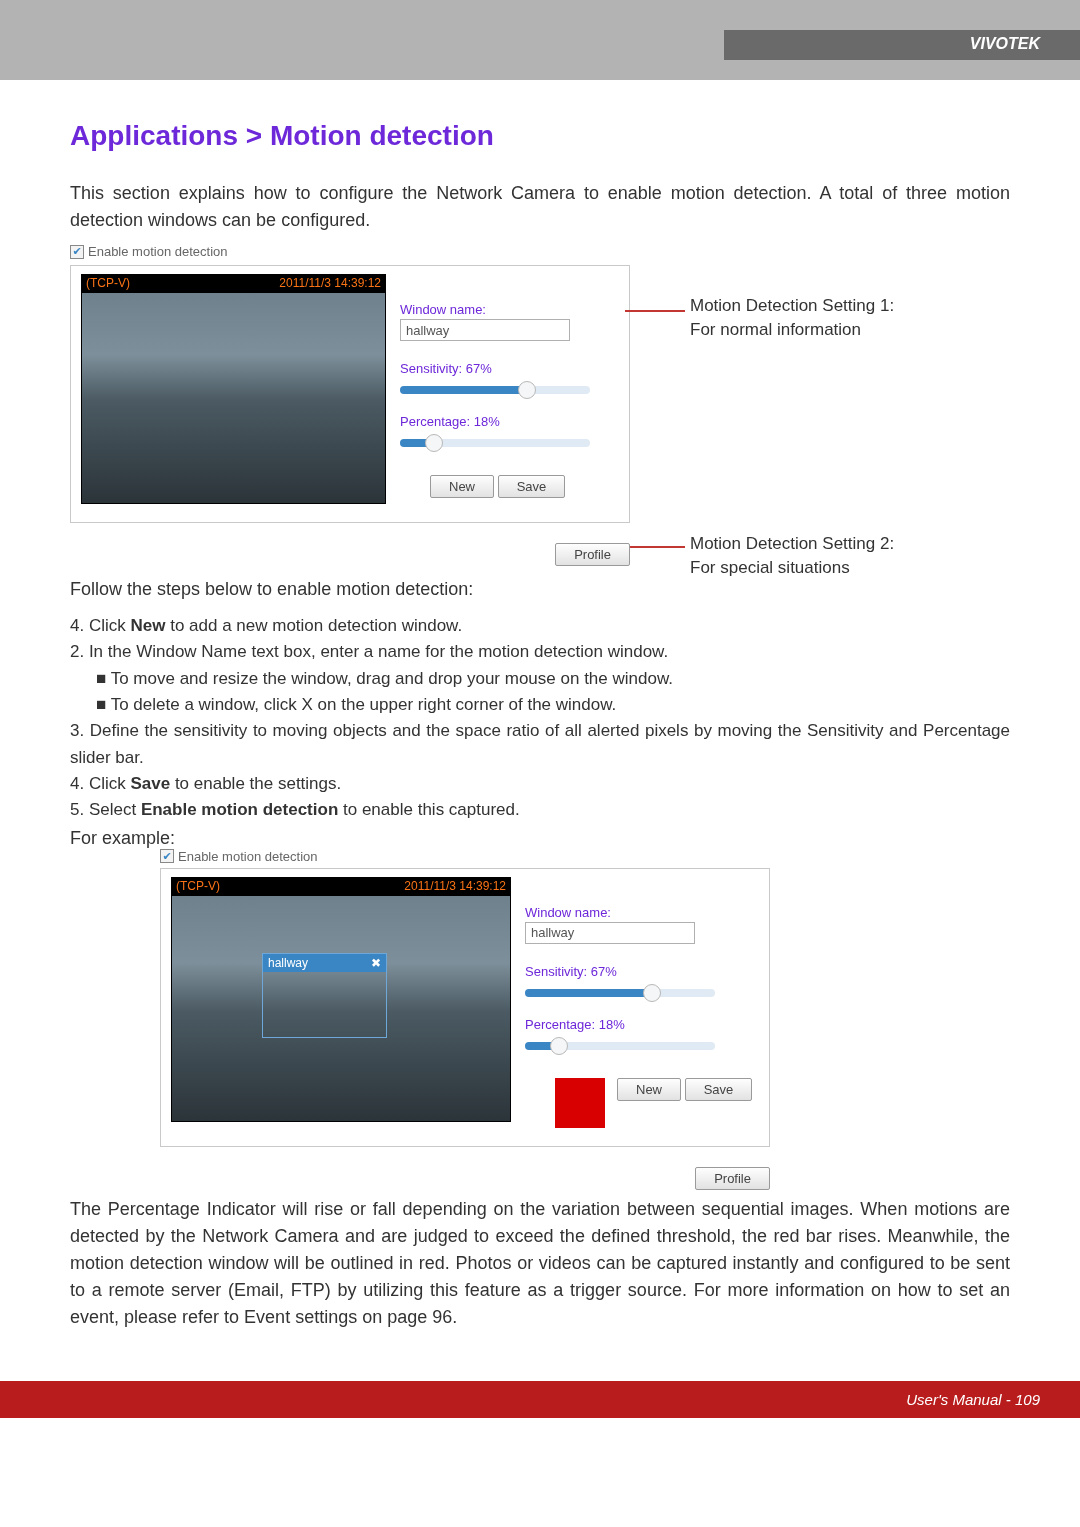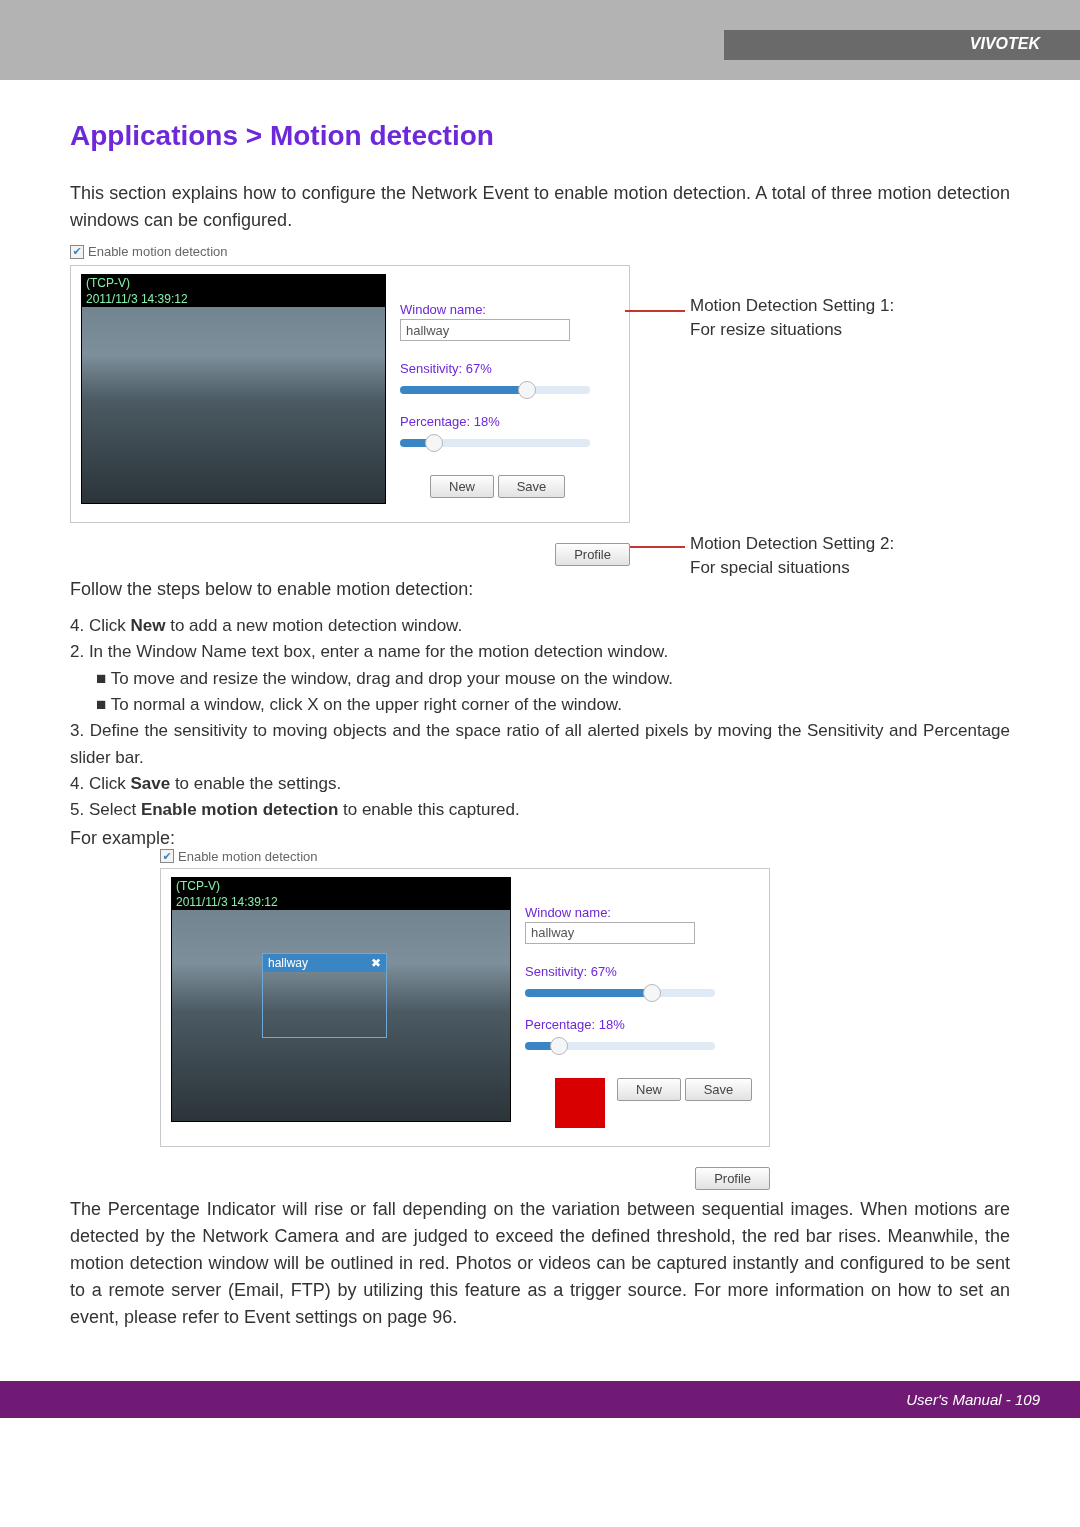--- a/index.html
+++ b/index.html
@@ -80,28 +80,27 @@
   .video {
     width: 305px;
     height: 230px;
     background: linear-gradient(180deg,#6b7d88 0%, #7d8f9a 35%, #4b5a63 55%, #2b3439 100%);
     position: relative;
     border: 1px solid #000;
   }
   .video .titlebar {
     position: absolute;
     top: 0; left: 0; right: 0;
-    height: 32px;
+    height: 18px;
     background: #000;
-    color: #86efac;
+    color: #f97316;
     font-size: 12px;
     display: flex;
     justify-content: space-between;
     padding: 1px 4px;
-    flex-direction: column;
   }
   .mdwin {
     position: absolute;
     border: 1px solid #6ea8d8;
     left: 90px; top: 75px; width: 125px; height: 85px;
   }
   .mdwin-head {
     height: 18px;
     background: #3a86c4;
     color: #fff;
@@ -165,21 +164,21 @@
     height: 2px;
     background: #c33732;
   }
   ol.steps { list-style: none; margin: 8px 0 0 0; font-size: 17px; line-height: 1.55; color:#333; }
   ol.steps li { text-align: justify; }
   ol.steps .sub { padding-left: 26px; }
   .for-example { font-size: 18px; margin-top: 4px; }
   .example-block { position: relative; }
   .example-enable { margin-left: 90px; margin-bottom: 4px; display:flex; align-items:center; gap:4px; font-size:13px; color:#666; }
   .footer {
-    background: #701a75;
+    background: #b91c1c;
     color: #fff;
     font-style: italic;
     font-size: 15px;
     text-align: right;
     padding: 10px 40px;
     margin-top: 20px;
   }
   b { font-weight: bold; }
 </style>
 </head>
@@ -188,21 +187,21 @@
 <div class="page-header">
   <div class="page-header-band">
     <span>VIVOTEK</span>
   </div>
 </div>
 
 <div class="content">
 
   <h2 class="section-title">Applications &gt; Motion detection</h2>
 
-  <p class="intro">This section explains how to configure the Network Event to enable motion detection. A total of three motion detection windows can be configured.</p>
+  <p class="intro">This section explains how to configure the Network Camera to enable motion detection. A total of three motion detection windows can be configured.</p>
 
   <div class="panel-wrap">
     <div class="enable-row">
       <span class="chk">✔</span>
       <span>Enable motion detection</span>
     </div>
     <div class="panel">
       <div class="video-row">
         <div class="video">
           <div class="titlebar">
@@ -230,37 +229,37 @@
         </div>
       </div>
     </div>
     <div class="profile-row wide">
       <span class="btn">Profile</span>
     </div>
 
     <div class="annot-line" style="top:66px; left:555px; width:60px;"></div>
     <div class="annot" style="top:50px; left:620px;">
       <span>Motion Detection Setting 1:</span><br>
-      <span>For resize situations</span>
+      <span>For normal information</span>
     </div>
 
     <div class="annot-line" style="top:302px; left:560px; width:55px;"></div>
     <div class="annot" style="top:288px; left:620px;">
       <span>Motion Detection Setting 2:</span><br>
       <span>For special situations</span>
     </div>
   </div>
 
   <p class="body-text" style="margin-top:2px;">Follow the steps below to enable motion detection:</p>
 
   <ol class="steps">
     <li><span>4. Click </span><b>New</b><span> to add a new motion detection window.</span></li>
     <li>2. In the Window Name text box, enter a name for the motion detection window.</li>
     <li class="sub">■ To move and resize the window, drag and drop your mouse on the window.</li>
-    <li class="sub">■ To normal a window, click X on the upper right corner of the window.</li>
+    <li class="sub">■ To delete a window, click X on the upper right corner of the window.</li>
     <li>3. Define the sensitivity to moving objects and the space ratio of all alerted pixels by moving the Sensitivity and Percentage slider bar.</li>
     <li><span>4. Click </span><b>Save</b><span> to enable the settings.</span></li>
     <li><span>5. Select </span><b>Enable motion detection</b><span> to enable this captured.</span></li>
   </ol>
 
   <p class="for-example">For example:</p>
 
   <div class="example-block">
     <div class="example-enable">
       <span class="chk">✔</span>

